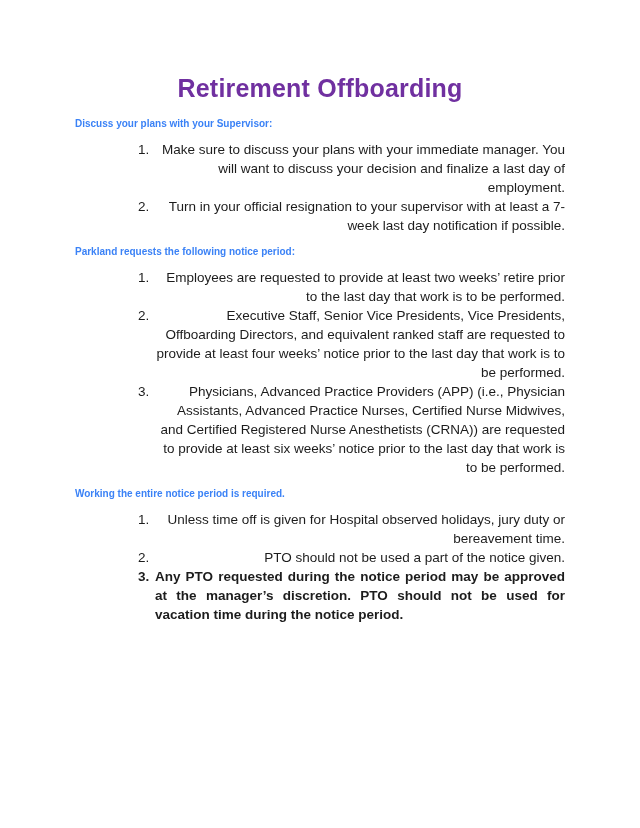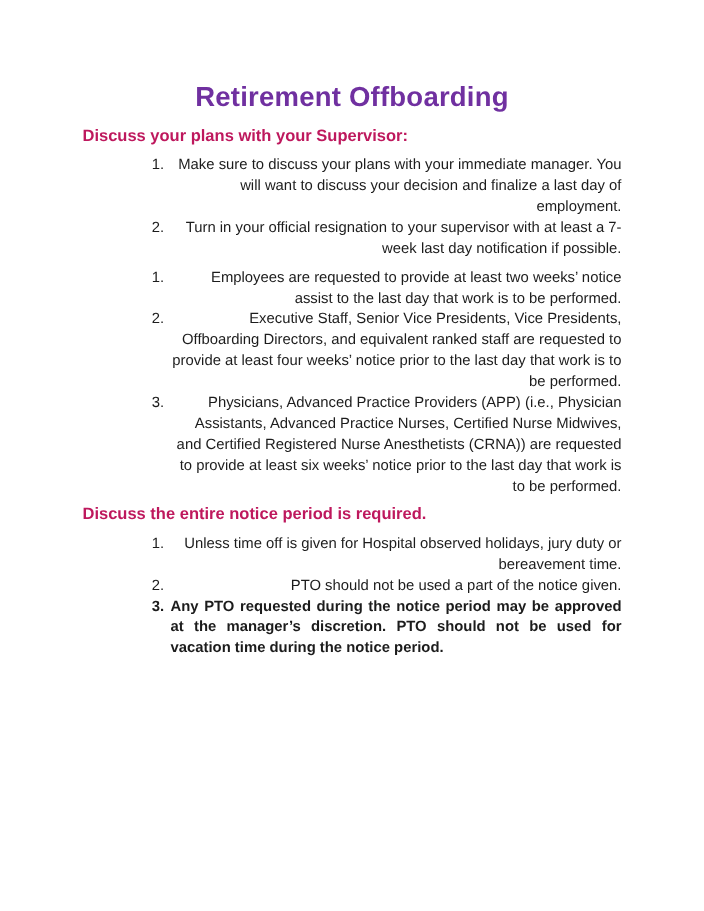--- a/index.html
+++ b/index.html
@@ -27,24 +27,24 @@
     font-weight: bold;
     text-align: center;
     color: #7030A0;
     letter-spacing: 0.2px;
   }
   p.intro {
     margin: 0 0 7px 0;
   }
   h2.section-heading {
     margin: 0 0 7px 0;
-    font-size: 15px;
+    font-size: 10px;
     line-height: 19px;
     font-weight: bold;
-    color: #be185d;
+    color: #3b82f6;
   }
   ol.doc-list {
     margin: 0 0 7px 0;
     padding: 0 0 0 78px;
     list-style: decimal outside;
   }
   ol.doc-list li {
     margin: 0;
     padding-left: 2px;
     text-align: right;
@@ -71,27 +71,28 @@
 
   <h1 class="doc-title">Retirement Offboarding</h1>
 
 
   <h2 class="section-heading">Discuss your plans with your Supervisor:</h2>
   <ol class="doc-list">
     <li>Make sure to discuss your plans with your immediate manager. You will want to discuss your decision and finalize a last day of employment.</li>
     <li>Turn in your official resignation to your supervisor with at least a 7-week last day notification if possible.</li>
   </ol>
 
+  <h2 class="section-heading">Parkland requests the following notice period:</h2>
   <ol class="doc-list">
-    <li>Employees are requested to provide at least two weeks’ notice assist to the last day that work is to be performed.</li>
+    <li>Employees are requested to provide at least two weeks’ retire prior to the last day that work is to be performed.</li>
     <li>Executive Staff, Senior Vice Presidents, Vice Presidents, Offboarding Directors, and equivalent ranked staff are requested to provide at least four weeks’ notice prior to the last day that work is to be performed.</li>
     <li>Physicians, Advanced Practice Providers (APP) (i.e., Physician Assistants, Advanced Practice Nurses, Certified Nurse Midwives, and Certified Registered Nurse Anesthetists (CRNA)) are requested to provide at least six weeks’ notice prior to the last day that work is to be performed.</li>
   </ol>
 
-  <h2 class="section-heading">Discuss the entire notice period is required.</h2>
+  <h2 class="section-heading">Working the entire notice period is required.</h2>
   <ol class="doc-list">
     <li>Unless time off is given for Hospital observed holidays, jury duty or bereavement time.</li>
     <li>PTO should not be used a part of the notice given.</li>
     <li class="justified">Any PTO requested during the notice period may be approved at the manager’s discretion. PTO should not be used for vacation time during the notice period.</li>
   </ol>
 
 
 </div>
 
 </body></html>

